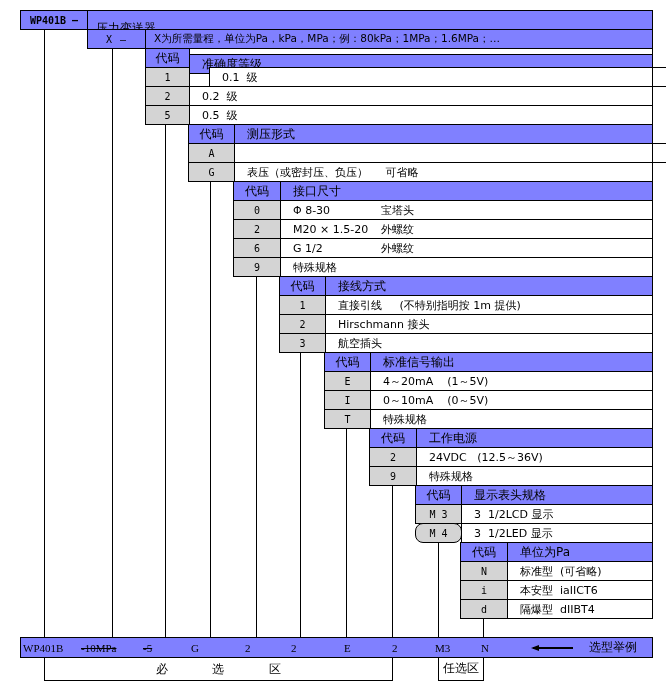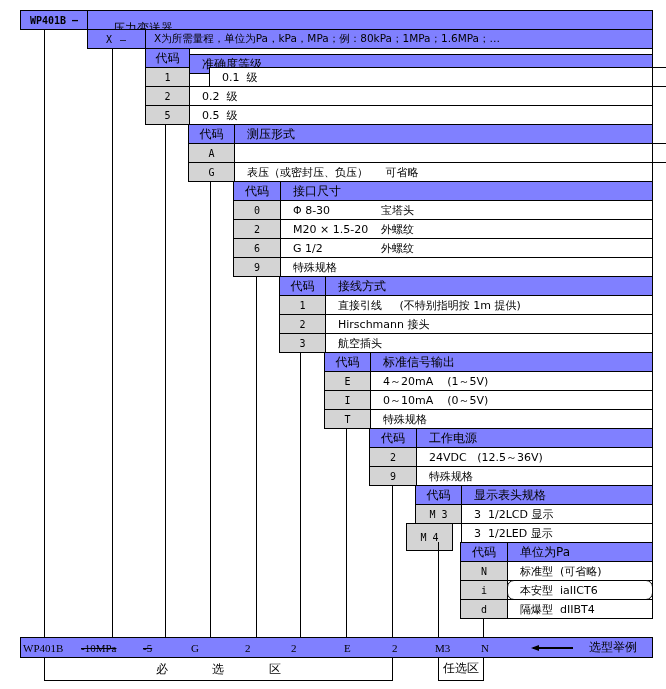--- a/index.html
+++ b/index.html
@@ -16,21 +16,21 @@
   .bold{font-weight:bold;}
   .bar-item{position:absolute;top:0;height:100%;display:flex;align-items:center;font-family:"Liberation Serif","DejaVu Serif",serif;font-size:11px;}
   .strike{text-decoration:line-through;}
 </style>
 </head>
 <body>
 
 <div class="cell blue center bold mono" style="left:20px;top:10px;width:68px;height:20px;font-size:10px;letter-spacing:0;">
   <span>WP401B —</span>
 </div>
-<div class="cell blue left" style="left:87px;top:10px;width:566px;height:36px;padding-left:25px;font-size:12px;text-decoration:underline;">
+<div class="cell blue left" style="left:87px;top:10px;width:566px;height:36px;padding-left:8px;font-size:12px;text-decoration:underline;">
   <span>压力变送器</span>
 </div>
 
 <div class="cell blue center mono" style="left:87px;top:29px;width:59px;height:20px;">
   <span>X —</span>
 </div>
 <div class="cell blue" style="left:145px;top:29px;width:508px;height:20px;padding-left:8px;font-size:10.5px;">
   <span>X为所需量程，单位为Pa，kPa，MPa；例：80kPa；1MPa；1.6MPa；…</span>
 </div>
 
@@ -142,38 +142,38 @@
     <div class="cell blue center" style="left: 415px; top: 485px; width: 47px; height: 20px; font-size: 12px;">
       <span>代码</span>
     </div>
     <div class="cell blue left" style="left: 461px; top: 485px; width: 192px; height: 20px; font-size: 12px;">
       <span>显示表头规格</span>
     </div>
     <div class="cell grey center mono" style="left: 415px; top: 504px; width: 47px; height: 20px; letter-spacing: 0px;">
       <span>M 3</span>
     </div>
     <div class="cell white left" style="left: 461px; top: 504px; width: 192px; height: 20px; font-size: 11px; white-space: pre;"><span>3  1/2LCD 显示</span></div>
-    <div class="cell grey center mono" style="left: 406px; top: 523px; width: 47px; height: 28px; letter-spacing: 0px;">
+    <div class="cell grey center mono" style="left: 415px; top: 523px; width: 47px; height: 20px; letter-spacing: 0px; border-radius: 8px;">
       <span>M 4</span>
     </div>
     <div class="cell white left" style="left: 461px; top: 523px; width: 192px; height: 20px; font-size: 11px; white-space: pre;"><span>3  1/2LED 显示</span></div>
     <div class="cell blue center" style="left: 460px; top: 542px; width: 48px; height: 20px; font-size: 12px;">
       <span>代码</span>
     </div>
     <div class="cell blue left" style="left: 507px; top: 542px; width: 146px; height: 20px; font-size: 12px;">
       <span>单位为Pa</span>
     </div>
     <div class="cell grey center mono" style="left: 460px; top: 561px; width: 48px; height: 20px; letter-spacing: 0px;">
       <span>N</span>
     </div>
     <div class="cell white left" style="left: 507px; top: 561px; width: 146px; height: 20px; font-size: 11px; white-space: pre;"><span>标准型  (可省略)</span></div>
     <div class="cell grey center mono" style="left: 460px; top: 580px; width: 48px; height: 20px; letter-spacing: 0px;">
       <span>i</span>
     </div>
-    <div class="cell white left" style="left: 507px; top: 580px; width: 146px; height: 20px; font-size: 11px; white-space: pre; border-radius: 7px;"><span>本安型  iaIICT6</span></div>
+    <div class="cell white left" style="left: 507px; top: 580px; width: 146px; height: 20px; font-size: 11px; white-space: pre;"><span>本安型  iaIICT6</span></div>
     <div class="cell grey center mono" style="left: 460px; top: 599px; width: 48px; height: 20px; letter-spacing: 0px;">
       <span>d</span>
     </div>
     <div class="cell white left" style="left: 507px; top: 599px; width: 146px; height: 20px; font-size: 11px; white-space: pre;"><span>隔爆型  dIIBT4</span></div>
   </div>
 
 <div class="vline" style="left:44px;top:29px;height:608px;"></div>
 <div class="vline" style="left:112px;top:48px;height:589px;"></div>
 <div class="vline" style="left:165px;top:124px;height:513px;"></div>
 <div class="vline" style="left:210px;top:181px;height:456px;"></div>

